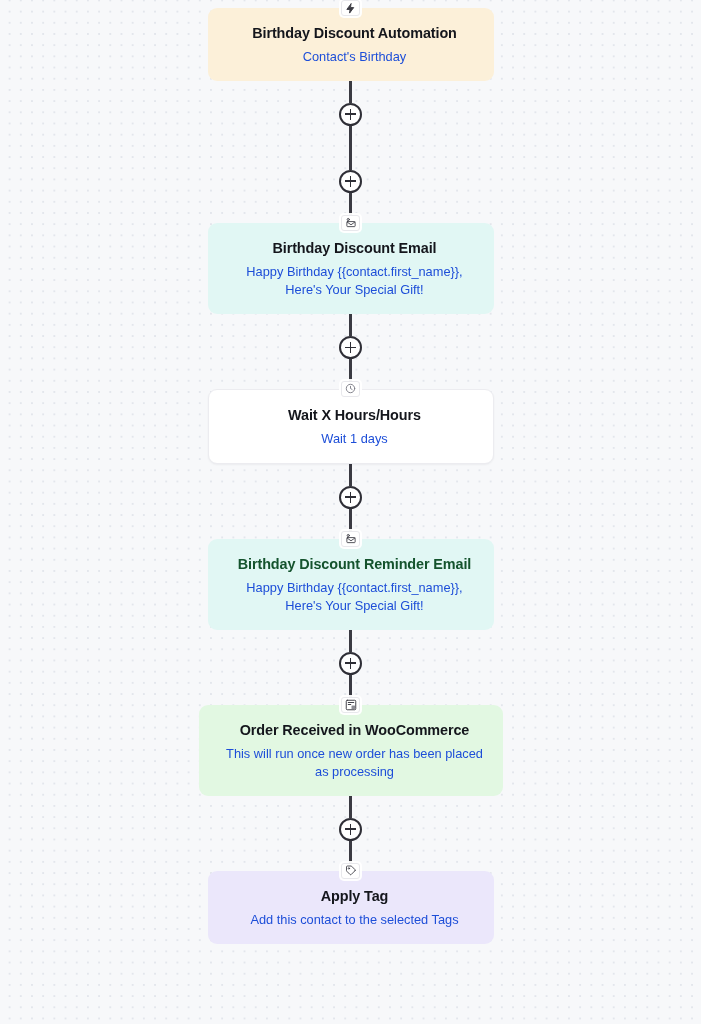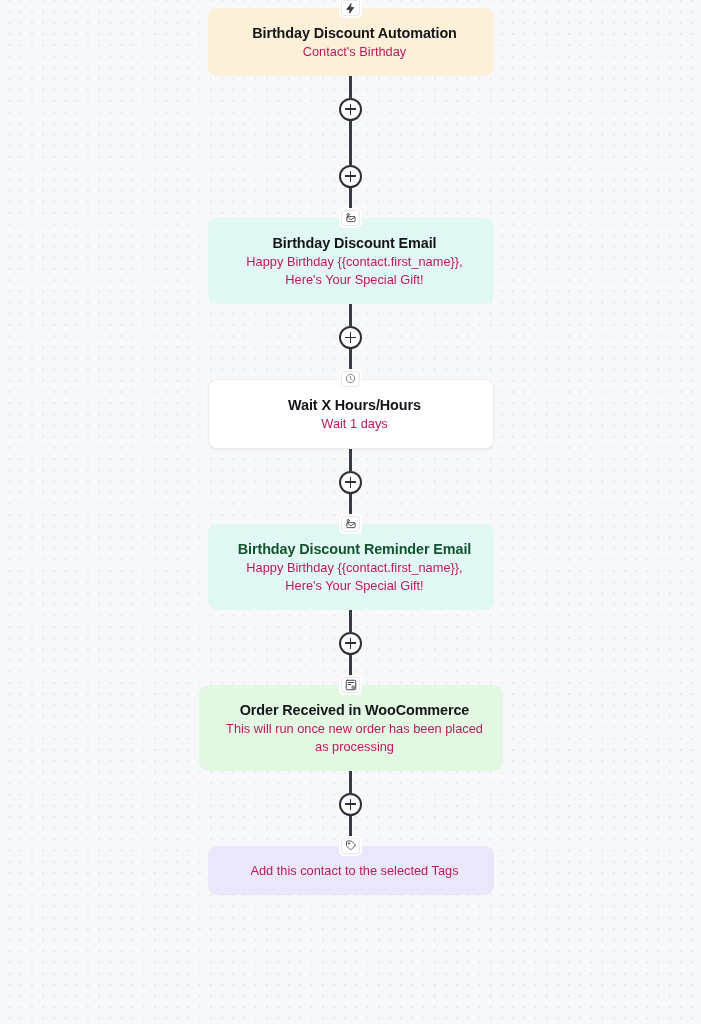--- a/index.html
+++ b/index.html
@@ -116,22 +116,23 @@
   .card-title {
     font-size: 14.4px;
     font-weight: bold;
     color: #14161c;
     line-height: 1.3;
     letter-spacing: -0.1px;
   }
   .card-subtitle {
     font-size: 12.8px;
     font-weight: normal;
-    color: #be185d;
+    color: #1d4ed8;
     line-height: 1.42;
+    margin-top: 5px;
   }
 </style>
 </head>
 <body>
 
 <div id="canvas">
   <div class="flow" id="flow">
       <div class="node">
         <div class="node-badge">
           <svg width="11" height="11" viewBox="0 0 24 24" fill="none" stroke="#3c3c44" stroke-width="2.1" stroke-linejoin="round" stroke-linecap="round">
@@ -225,17 +226,18 @@
         <div class="stem stem-bottom"></div>
       </div>
       <div class="node">
         <div class="node-badge">
           <svg width="12" height="11" viewBox="0 0 24 24" fill="none" stroke="#3c3c44" stroke-width="1.9" stroke-linejoin="round" stroke-linecap="round">
             <path d="M20.6 12.6l-8 8a2 2 0 0 1-2.8 0l-7-7A2 2 0 0 1 2.2 12V4.2A2 2 0 0 1 4.2 2.2H12a2 2 0 0 1 1.4.6l7.2 7.2a2 2 0 0 1 0 2.6z"></path>
             <circle cx="7.4" cy="7.4" r="1.5"></circle>
           </svg>
         </div>
         <div class="card" style="background: rgb(235, 231, 251);">
+          <div class="card-title" style="color: rgb(20, 22, 28);">Apply Tag</div>
           <div class="card-subtitle">Add this contact to the selected Tags</div>
         </div>
       </div>
     </div>
 </div>
 
 </body></html>

